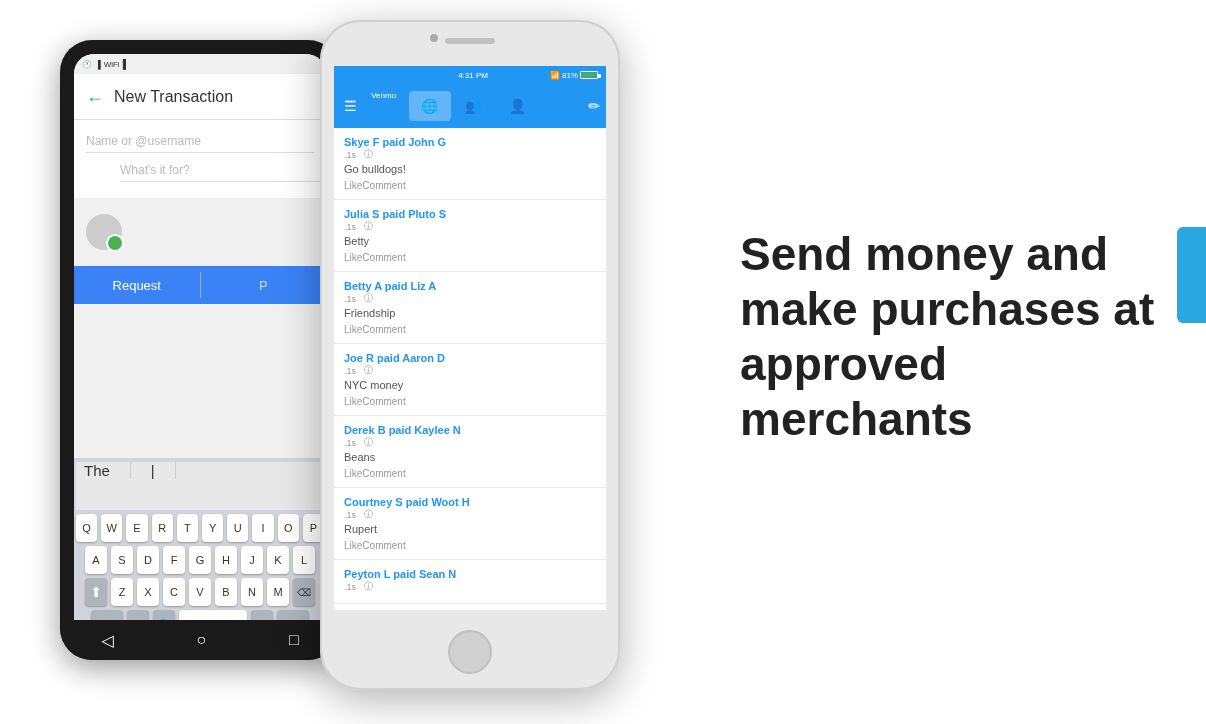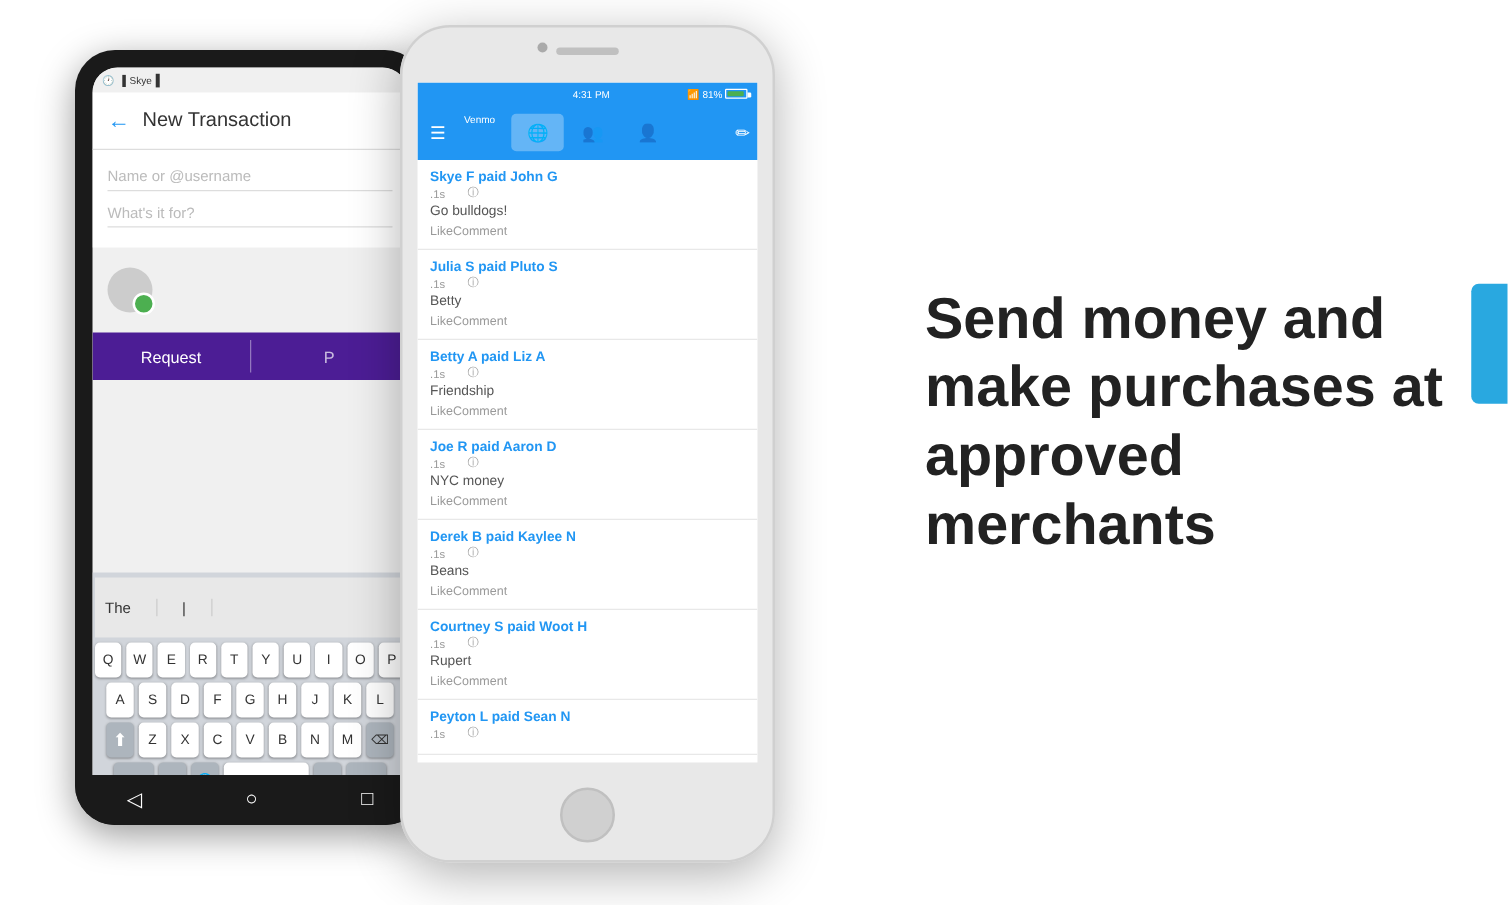--- a/index.html
+++ b/index.html
@@ -120,21 +120,21 @@
       right: -2px;
       width: 14px;
       height: 14px;
       border-radius: 50%;
       background: #4CAF50;
       border: 2px solid #fff;
     }
 
     .android-request-bar {
       display: flex;
-      background: #4c1d95;
+      background: #3b82f6;
       height: 38px;
     }
 
     .android-request-btn {
       flex: 1;
       display: flex;
       align-items: center;
       justify-content: center;
       color: #fff;
       font-size: 13px;
@@ -163,24 +163,24 @@
       left: 0;
       right: 0;
       background: #d1d5db;
       padding: 4px 2px;
     }
 
     .keyboard-suggestion-bar {
       background: #e8e8e8;
       height: 48px;
       display: flex;
-      align-items: center;
+      align-items: flex-start;
       padding: 0 8px;
       margin-bottom: 4px;
-      font-size: 12px;
+      font-size: 15px;
       color: #333;
       gap: 20px;
     }
 
     .keyboard-suggestion-bar span:first-child {
       border-right: 1px solid #ccc;
       padding-right: 20px;
     }
 
     .keyboard-suggestion-bar span:nth-child(2) {
@@ -404,21 +404,21 @@
       font-size: 11px;
       color: #2196F3;
       font-weight: 600;
     }
 
     .feed-item-time {
       font-size: 9px;
       color: #999;
       display: flex;
       align-items: center;
-      gap: 18px;
+      gap: 8px;
     }
 
     .feed-item-desc {
       font-size: 11px;
       color: #555;
       margin-bottom: 5px;
     }
 
     .feed-item-actions {
       display: flex;
@@ -465,35 +465,35 @@
 
 <div class="phones-section">
 
   <div class="android-phone">
     <div class="android-phone-inner">
 
       <div class="android-status-bar">
         <div class="android-status-icons">
           <span>🕐</span>
           <span>▐</span>
-          <span>Skye</span>
+          <span>WiFi</span>
         </div>
         <div>
           <span>▐</span>
         </div>
       </div>
 
       <div class="android-header">
         <span class="android-back-arrow">←</span>
         <span class="android-title">New Transaction</span>
       </div>
 
       <div class="android-input-area">
         <div class="android-input" style="color:#bbb; font-size:12px; padding: 4px 0; border-bottom: 1px solid #ddd;">Name or @username</div>
-        <div class="android-input" style="color:#bbb; font-size:12px; padding: 4px 0;">What's it for?</div>
+        <div class="android-input" style="color:#bbb; font-size:12px; padding: 4px 0; margin-left: 34px;">What's it for?</div>
       </div>
 
       <div class="android-avatar-area">
         <div class="avatar-placeholder"></div>
       </div>
 
       <div class="android-request-bar">
         <div class="android-request-btn">Request</div>
         <div class="android-request-divider"></div>
         <div class="android-pay-btn">P</div>

